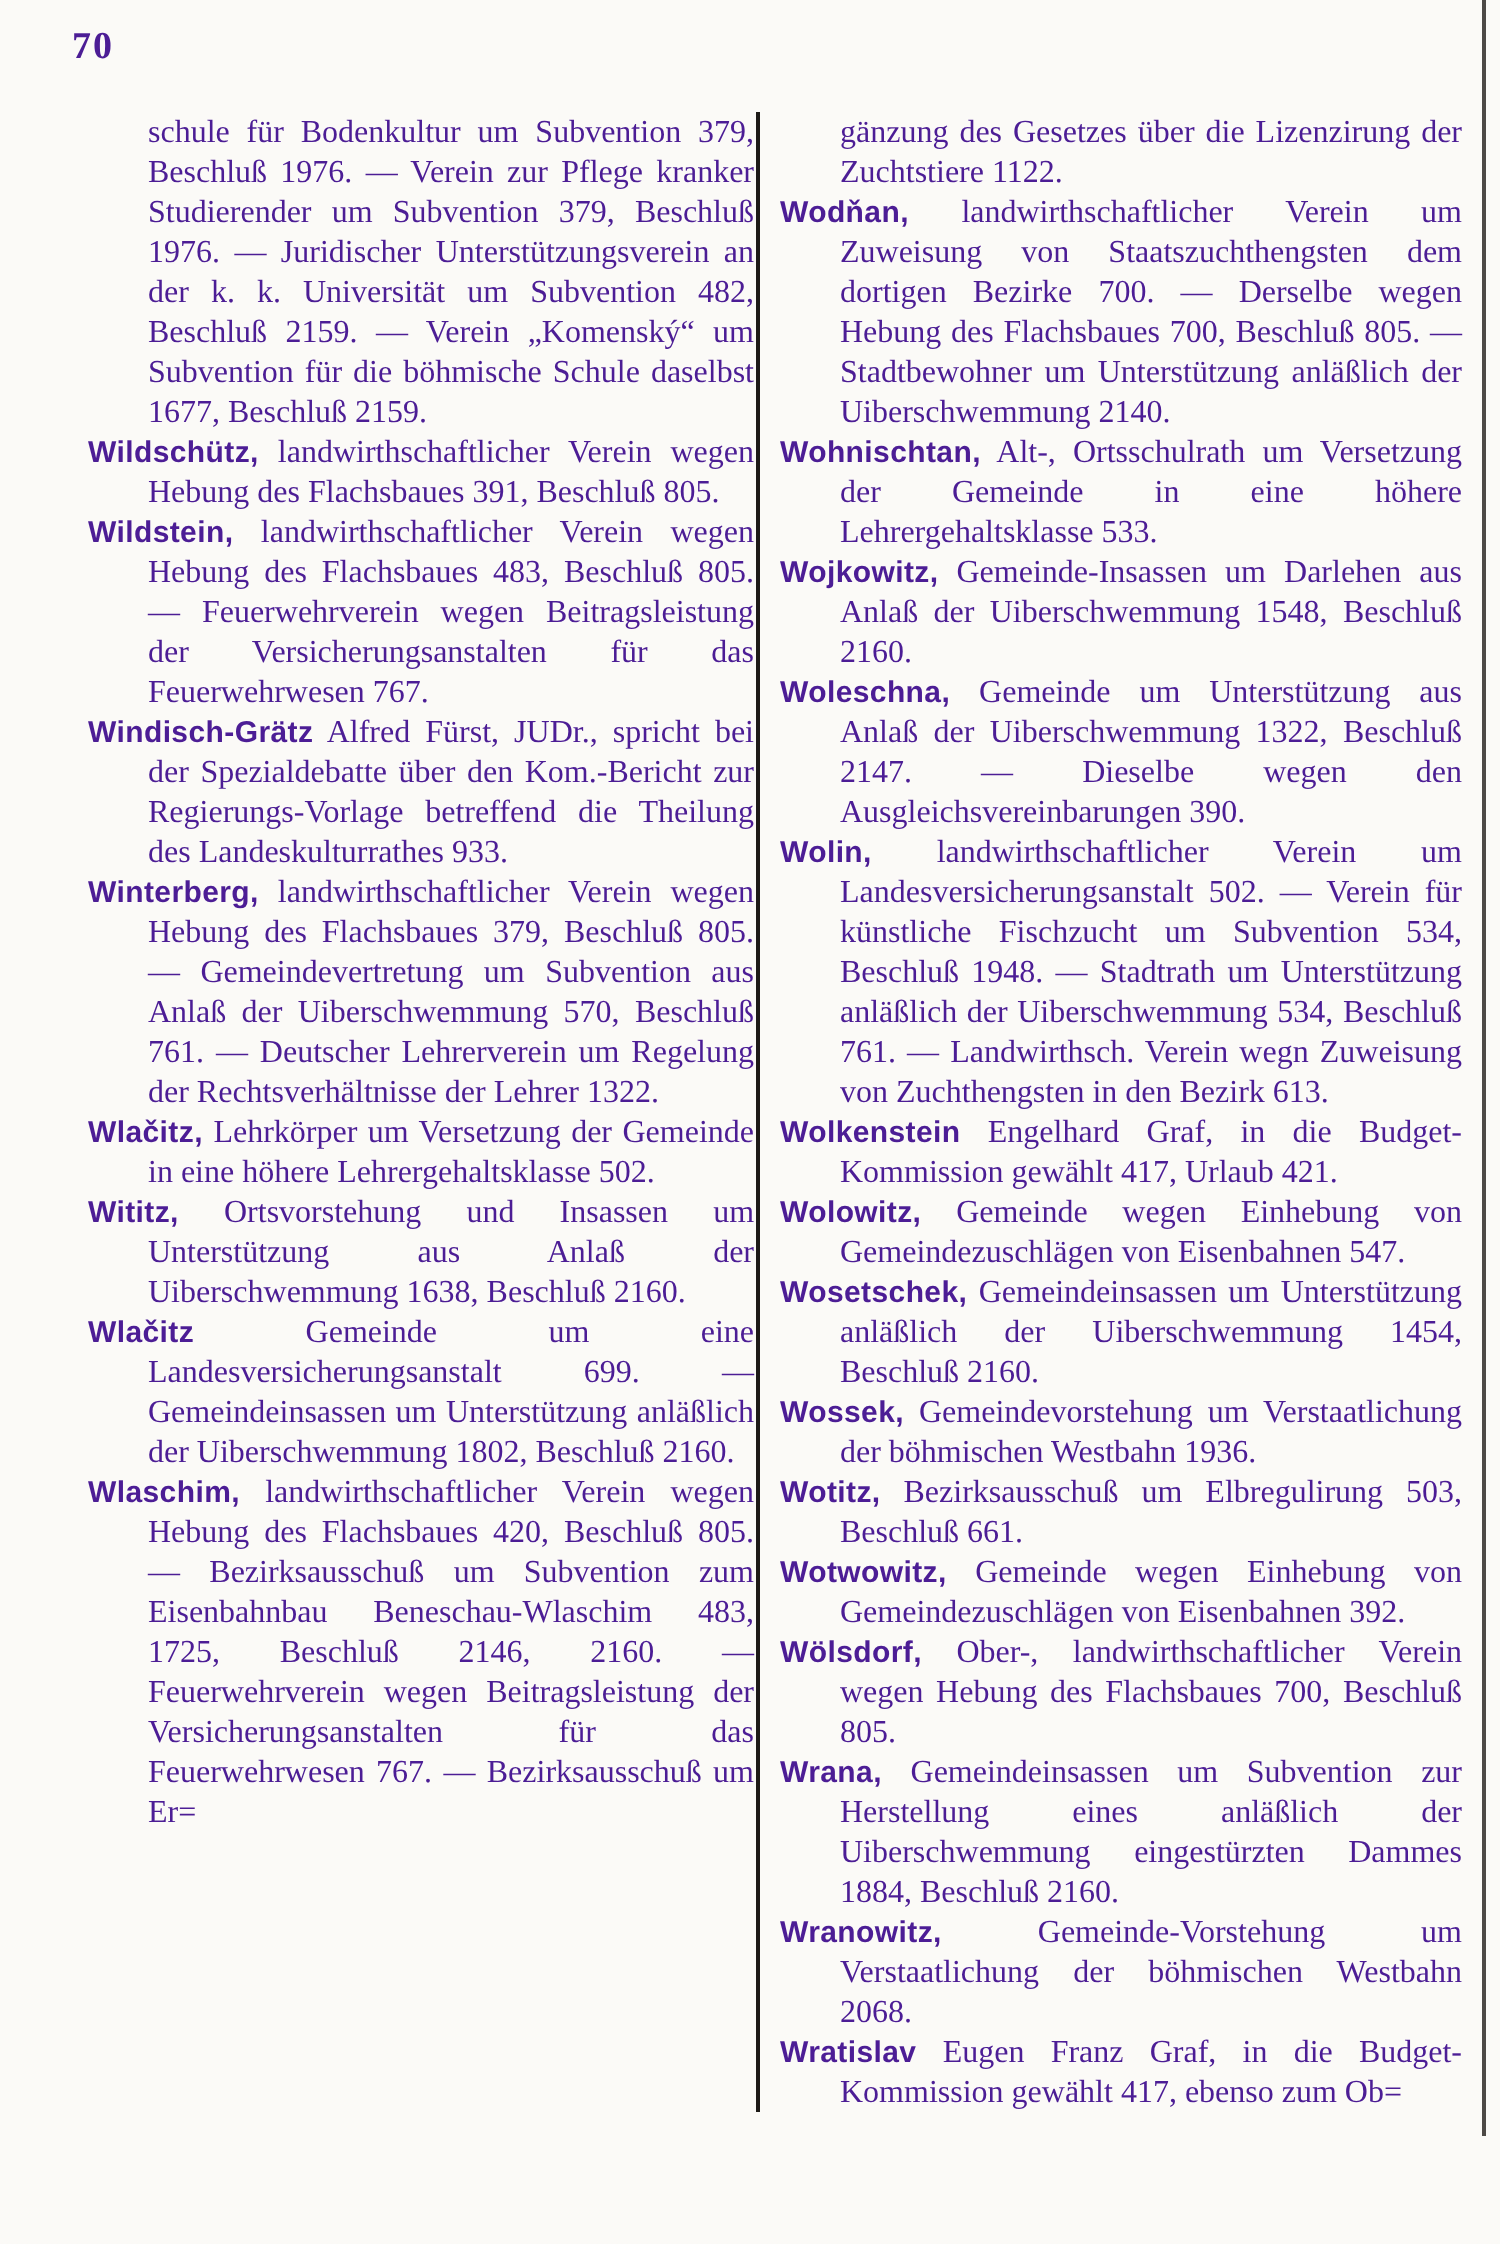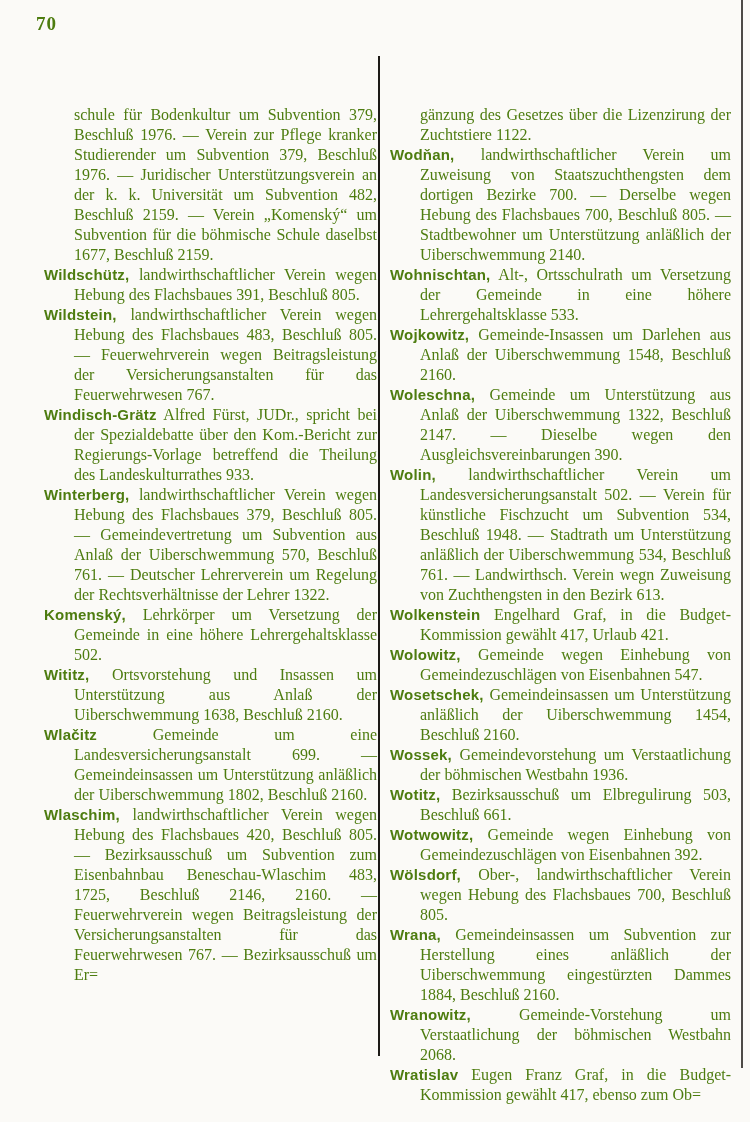--- a/index.html
+++ b/index.html
@@ -3,37 +3,37 @@
 <meta charset="utf-8">
 <style>
   * { margin: 0; padding: 0; box-sizing: border-box; }
   html, body { width: 750px; height: 1122px; }
   body { background: #e9e7e2; }
   .page {
     position: relative;
     width: 750px; height: 1122px;
     background: #fbfaf7;
     font-family: "Liberation Serif", serif;
-    color: #4d7c0f;
+    color: #4c1d95;
     overflow: hidden;
   }
   .page-number {
     position: absolute; left: 36px; top: 13px;
     font-size: 19px; font-weight: bold; letter-spacing: 1px;
     font-family: "Liberation Serif", serif;
   }
   .column {
     position: absolute; top: 57px;
     text-align: justify;
     font-size: 16px; line-height: 20px;
   }
   .column-left  { left: 44px;  width: 333px; }
   .column-right { left: 390px; width: 341px; }
   .entry { text-indent: -30px; padding-left: 30px; }
-  .entry.continuation { text-indent: 0; margin-top: 48px; }
+  .entry.continuation { text-indent: 0; }
   .headword {
     font-family: "Liberation Sans", sans-serif;
     font-weight: bold; font-size: 15px; letter-spacing: 0.2px;
   }
   .column-divider {
     position: absolute; left: 378px; top: 56px;
     width: 2px; height: 1000px; background: #1d1a17;
   }
   .page-edge {
     position: absolute; left: 741px; top: 0;
@@ -44,21 +44,21 @@
 <body>
 
 <div class="page">
   <div class="page-number">70</div>
   <div class="column column-left" id="col-left">
       <p class="entry continuation"><span>schule für Bodenkultur um Subvention 379, Beschluß 1976. — Verein zur Pflege kranker Studierender um Subvention 379, Beschluß 1976. — Juridischer Unterstützungsverein an der k. k. Universität um Subvention 482, Beschluß 2159. — Verein „Komenský“ um Subvention für die böhmische Schule daselbst 1677, Beschluß 2159.</span></p>
       <p class="entry"><span class="headword">Wildschütz,</span> <span>landwirthschaftlicher Verein wegen Hebung des Flachsbaues 391, Beschluß 805.</span></p>
       <p class="entry"><span class="headword">Wildstein,</span> <span>landwirthschaftlicher Verein wegen Hebung des Flachsbaues 483, Beschluß 805. — Feuerwehrverein wegen Beitragsleistung der Versicherungsanstalten für das Feuerwehrwesen 767.</span></p>
       <p class="entry"><span class="headword">Windisch-Grätz</span> <span>Alfred Fürst, JUDr., spricht bei der Spezialdebatte über den Kom.-Bericht zur Regierungs-Vorlage betreffend die Theilung des Landeskulturrathes 933.</span></p>
       <p class="entry"><span class="headword">Winterberg,</span> <span>landwirthschaftlicher Verein wegen Hebung des Flachsbaues 379, Beschluß 805. — Gemeindevertretung um Subvention aus Anlaß der Uiberschwemmung 570, Beschluß 761. — Deutscher Lehrerverein um Regelung der Rechtsverhältnisse der Lehrer 1322.</span></p>
-      <p class="entry"><span class="headword">Komenský,</span> <span>Lehrkörper um Versetzung der Gemeinde in eine höhere Lehrergehaltsklasse 502.</span></p>
+      <p class="entry"><span class="headword">Wlačitz,</span> <span>Lehrkörper um Versetzung der Gemeinde in eine höhere Lehrergehaltsklasse 502.</span></p>
       <p class="entry"><span class="headword">Wititz,</span> <span>Ortsvorstehung und Insassen um Unterstützung aus Anlaß der Uiberschwemmung 1638, Beschluß 2160.</span></p>
       <p class="entry"><span class="headword">Wlačitz</span> <span>Gemeinde um eine Landesversicherungsanstalt 699. — Gemeindeinsassen um Unterstützung anläßlich der Uiberschwemmung 1802, Beschluß 2160.</span></p>
       <p class="entry"><span class="headword">Wlaschim,</span> <span>landwirthschaftlicher Verein wegen Hebung des Flachsbaues 420, Beschluß 805. — Bezirksausschuß um Subvention zum Eisenbahnbau Beneschau-Wlaschim 483, 1725, Beschluß 2146, 2160. — Feuerwehrverein wegen Beitragsleistung der Versicherungsanstalten für das Feuerwehrwesen 767. — Bezirksausschuß um Er=</span></p>
     </div>
   <div class="column column-right" id="col-right">
       <p class="entry continuation"><span>gänzung des Gesetzes über die Lizenzirung der Zuchtstiere 1122.</span></p>
       <p class="entry"><span class="headword">Wodňan,</span> <span>landwirthschaftlicher Verein um Zuweisung von Staatszuchthengsten dem dortigen Bezirke 700. — Derselbe wegen Hebung des Flachsbaues 700, Beschluß 805. — Stadtbewohner um Unterstützung anläßlich der Uiberschwemmung 2140.</span></p>
       <p class="entry"><span class="headword">Wohnischtan,</span> <span>Alt-, Ortsschulrath um Versetzung der Gemeinde in eine höhere Lehrergehaltsklasse 533.</span></p>
       <p class="entry"><span class="headword">Wojkowitz,</span> <span>Gemeinde-Insassen um Darlehen aus Anlaß der Uiberschwemmung 1548, Beschluß 2160.</span></p>
       <p class="entry"><span class="headword">Woleschna,</span> <span>Gemeinde um Unterstützung aus Anlaß der Uiberschwemmung 1322, Beschluß 2147. — Dieselbe wegen den Ausgleichsvereinbarungen 390.</span></p>

